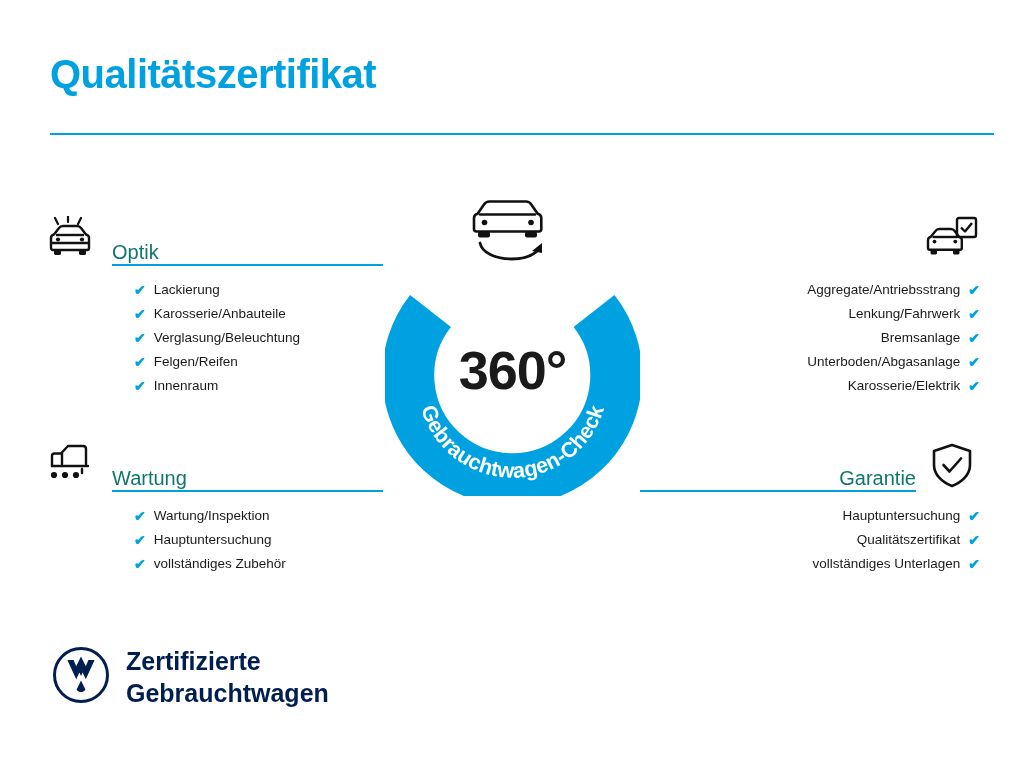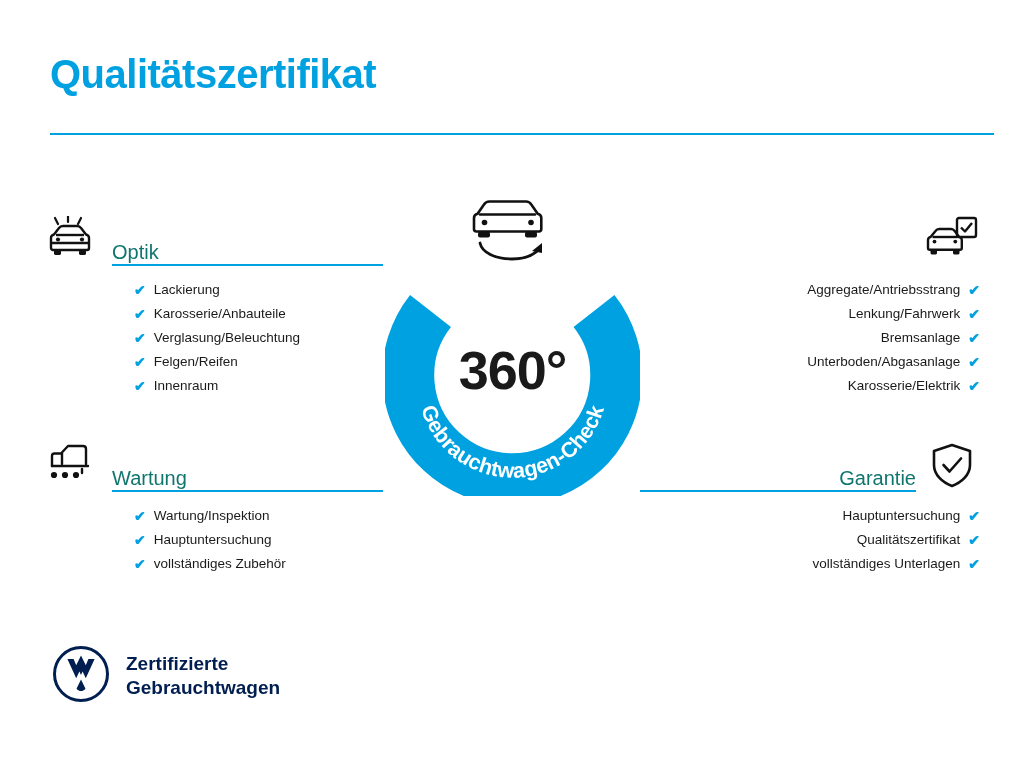--- a/index.html
+++ b/index.html
@@ -134,21 +134,21 @@
 
   
   .footer {
     position: absolute;
     left: 52px; top: 645px;
     display: flex;
     align-items: center;
     gap: 16px;
   }
   .footer-text {
-    font-size: 19px;
+    font-size: 25px;
     font-weight: bold;
     color: #001E50;
     line-height: 1.28;
   }
   .footer-text span { display: block; }
 </style>
 </head>
 <body>
 
 <div class="page">

